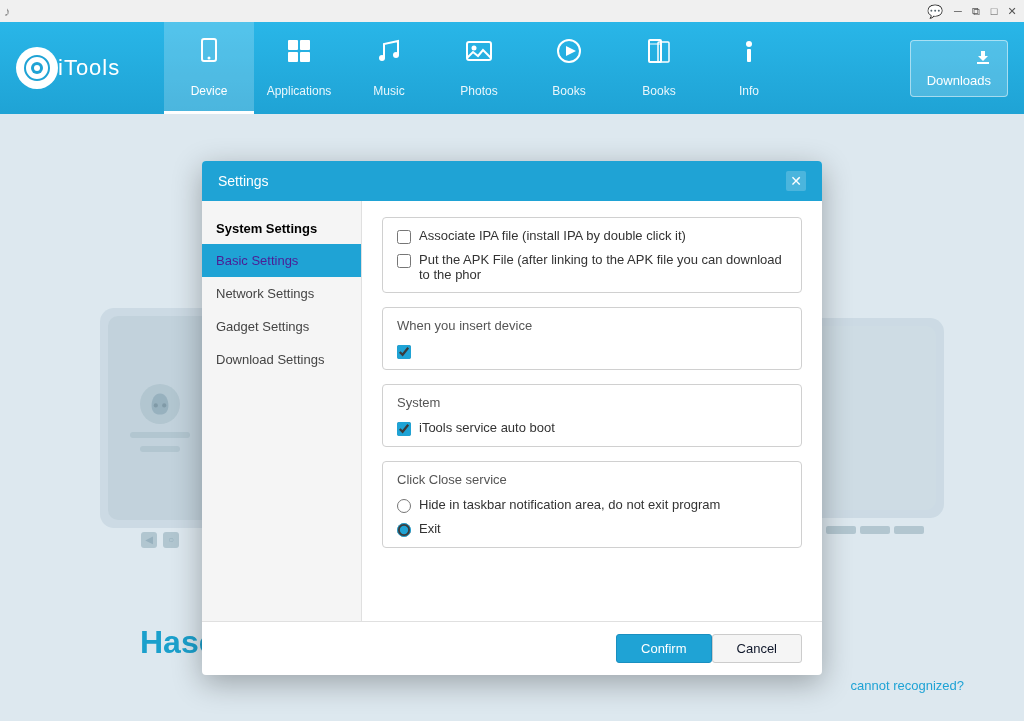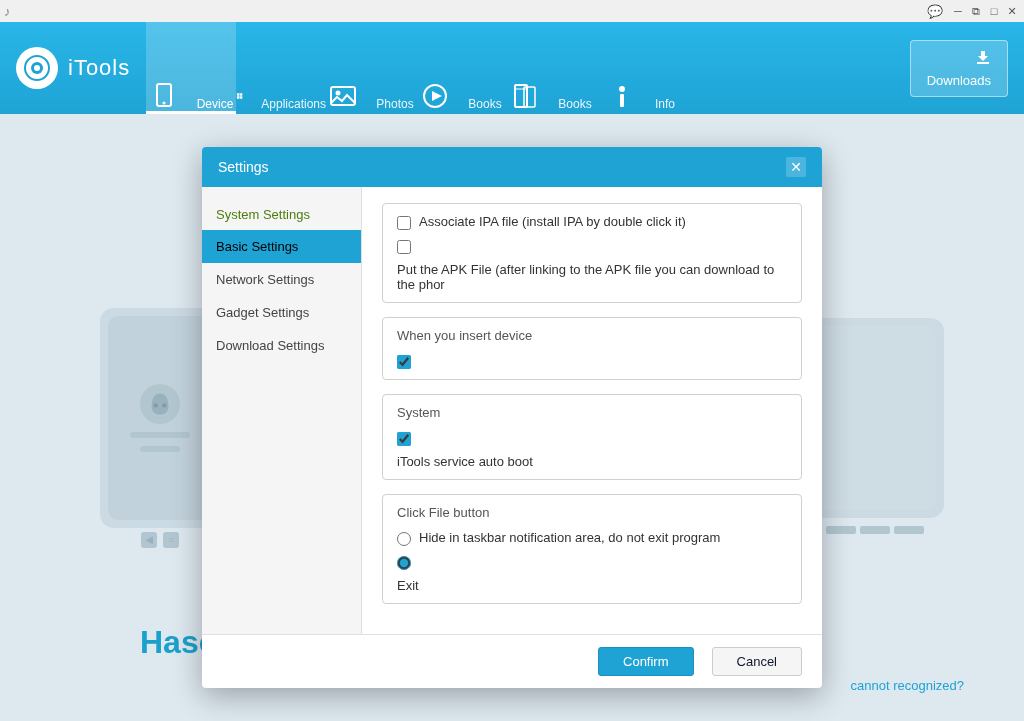--- a/index.html
+++ b/index.html
@@ -23,25 +23,25 @@
 
     
     .header {
       background: linear-gradient(180deg, #29b6e8 0%, #1fa3d5 100%);
       height: 92px;
       display: flex;
       align-items: center;
       padding: 0 0 0 0;
     }
     .logo-area {
-      width: 146px;
+      width: 164px;
       display: flex;
       align-items: center;
       padding-left: 16px;
-      gap: 10px;
+      gap: 0;
       flex-shrink: 0;
     }
     .logo-icon {
       width: 42px; height: 42px;
       background: white;
       border-radius: 50%;
       display: flex; align-items: center; justify-content: center;
     }
     .logo-icon svg { width: 28px; height: 28px; }
     .logo-text {
@@ -51,22 +51,22 @@
       letter-spacing: 1px;
     }
     .nav-tabs {
       display: flex;
       align-items: stretch;
       height: 92px;
       flex: 1;
     }
     .nav-tab {
       display: flex;
-      flex-direction: row;
-      align-items: flex-end;
+      flex-direction: column;
+      align-items: center;
       justify-content: center;
       width: 90px;
       height: 92px;
       cursor: pointer;
       color: rgba(255,255,255,0.9);
       font-size: 13px;
       gap: 18px;
       transition: background 0.15s;
       border-bottom: 3px solid transparent;
     }
@@ -181,33 +181,33 @@
 
     
     .dialog-sidebar {
       width: 160px;
       background: #f5f5f5;
       border-right: 1px solid #e0e0e0;
       padding: 12px 0;
     }
     .sidebar-heading {
       font-size: 13px;
-      font-weight: normal;
-      color: #4d7c0f;
+      font-weight: bold;
+      color: #000000;
       padding: 8px 14px;
     }
     .sidebar-item {
       padding: 9px 14px;
       font-size: 13px;
       color: #444;
       cursor: pointer;
     }
     .sidebar-item.active {
       background: #1fa3d5;
-      color: #000000;
+      color: #4c1d95;
     }
 
     
     .dialog-panel {
       flex: 1;
       padding: 16px 20px;
     }
 
     .settings-section {
       border: 1px solid #d0d0d0;
@@ -221,40 +221,40 @@
       margin-bottom: 10px;
     }
     .settings-row {
       display: flex;
       align-items: flex-start;
       gap: 8px;
       margin-bottom: 8px;
       font-size: 13px;
       color: #333;
     }
-    .settings-row:last-child { margin-bottom: 0; flex-direction: column; }
+    .settings-row:last-child { margin-bottom: 0; }
     .settings-row input[type="checkbox"] {
       margin-top: 2px;
       accent-color: #1fa3d5;
       width: 14px; height: 14px;
       flex-shrink: 0;
     }
     .settings-row input[type="radio"] {
       margin-top: 2px;
       accent-color: #1fa3d5;
       width: 14px; height: 14px;
       flex-shrink: 0;
     }
 
     
     .dialog-footer {
       padding: 12px 20px;
       display: flex;
       justify-content: flex-end;
-      gap: 18px;
+      gap: 0;
       border-top: 1px solid #e0e0e0;
     }
     .btn {
       padding: 6px 24px;
       border-radius: 3px;
       font-size: 13px;
       cursor: pointer;
       border: 1px solid #ccc;
       background: #f5f5f5;
       color: #0f172a;
@@ -311,20 +311,28 @@
     <div class="nav-tab">
       <svg viewBox="0 0 30 30" xmlns="http://www.w3.org/2000/svg">
         <rect x="4" y="4" width="10" height="10" rx="1" fill="white"></rect>
         <rect x="16" y="4" width="10" height="10" rx="1" fill="white"></rect>
         <rect x="4" y="16" width="10" height="10" rx="1" fill="white"></rect>
         <rect x="16" y="16" width="10" height="10" rx="1" fill="white"></rect>
       </svg>
       <span class="nav-tab-label">Applications</span>
     </div>
 
+    <div class="nav-tab">
+      <svg viewBox="0 0 30 30" xmlns="http://www.w3.org/2000/svg">
+        <path d="M10 22 L10 8 L24 5 L24 19" stroke="white" stroke-width="2" fill="none"></path>
+        <circle cx="8" cy="22" r="3" fill="white"></circle>
+        <circle cx="22" cy="19" r="3" fill="white"></circle>
+      </svg>
+      <span class="nav-tab-label">Music</span>
+    </div>
 
     <div class="nav-tab">
       <svg viewBox="0 0 30 30" xmlns="http://www.w3.org/2000/svg">
         <rect x="3" y="6" width="24" height="18" rx="2" fill="none" stroke="white" stroke-width="2"></rect>
         <circle cx="10" cy="12" r="2.5" fill="white"></circle>
         <path d="M3 22 L9 16 L14 20 L19 14 L27 22" stroke="white" stroke-width="2" fill="none"></path>
       </svg>
       <span class="nav-tab-label">Photos</span>
     </div>
 
@@ -437,21 +445,21 @@
 
           <div class="settings-section">
             <div class="settings-section-title">System</div>
             <div class="settings-row">
               <input type="checkbox" id="auto-boot" checked="" style="">
               <label for="auto-boot">iTools service auto boot</label>
             </div>
           </div>
 
           <div class="settings-section">
-            <div class="settings-section-title">Click File button</div>
+            <div class="settings-section-title">Click Close service</div>
             <div class="settings-row">
               <input type="radio" id="hide-taskbar" name="close-action" style="">
               <label for="hide-taskbar">Hide in taskbar notification area, do not exit program</label>
             </div>
             <div class="settings-row">
               <input type="radio" id="exit-radio" name="close-action" checked="" style="">
               <label for="exit-radio">Exit</label>
             </div>
           </div>
         </div>

